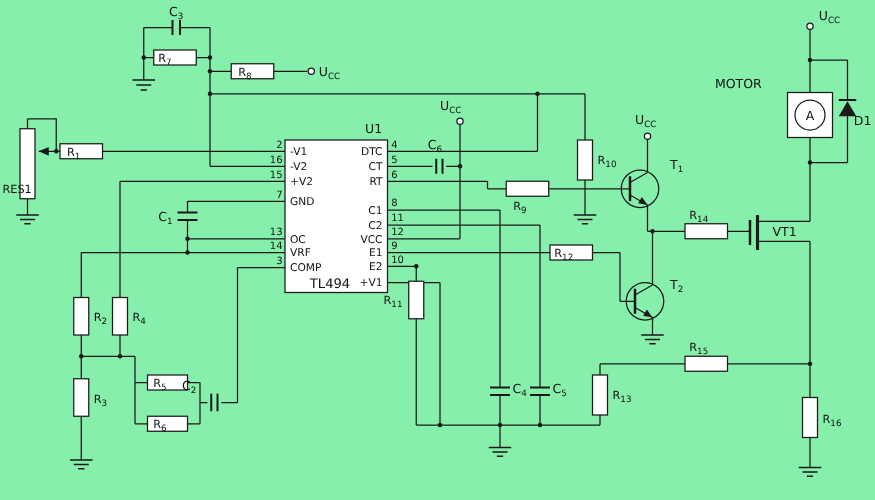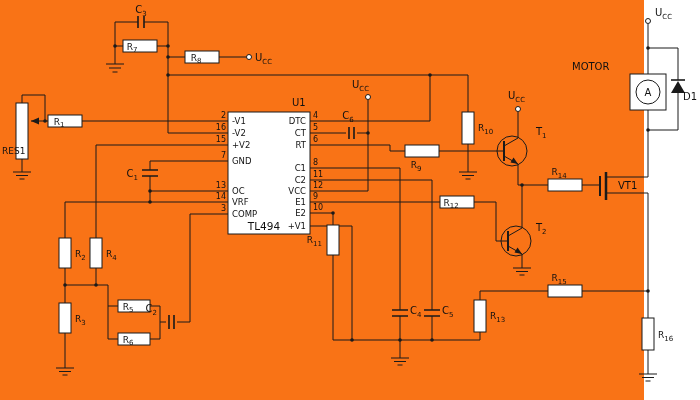--- a/index.html
+++ b/index.html
@@ -1,16 +1,16 @@
 <!DOCTYPE html>
 <html><head>
 <meta charset="utf-8">
 <style>
   html,body{margin:0;padding:0;background:#fff;}
-  .canvas{width:644px;height:400px;position:relative;background:#f97316;}
+  .canvas{width:700px;height:400px;position:relative;background:#86efac;}
   svg{display:block;}
   text{font-family:"DejaVu Sans",sans-serif;fill:#111;stroke:none;}
   .lbl{font-size:10px;}
   .sub{font-size:7px;}
   .pin{font-size:8.5px;}
   .num{font-size:8px;}
   .part{font-size:10.5px;}
   .small{font-size:9px;}
 </style>
 </head>

